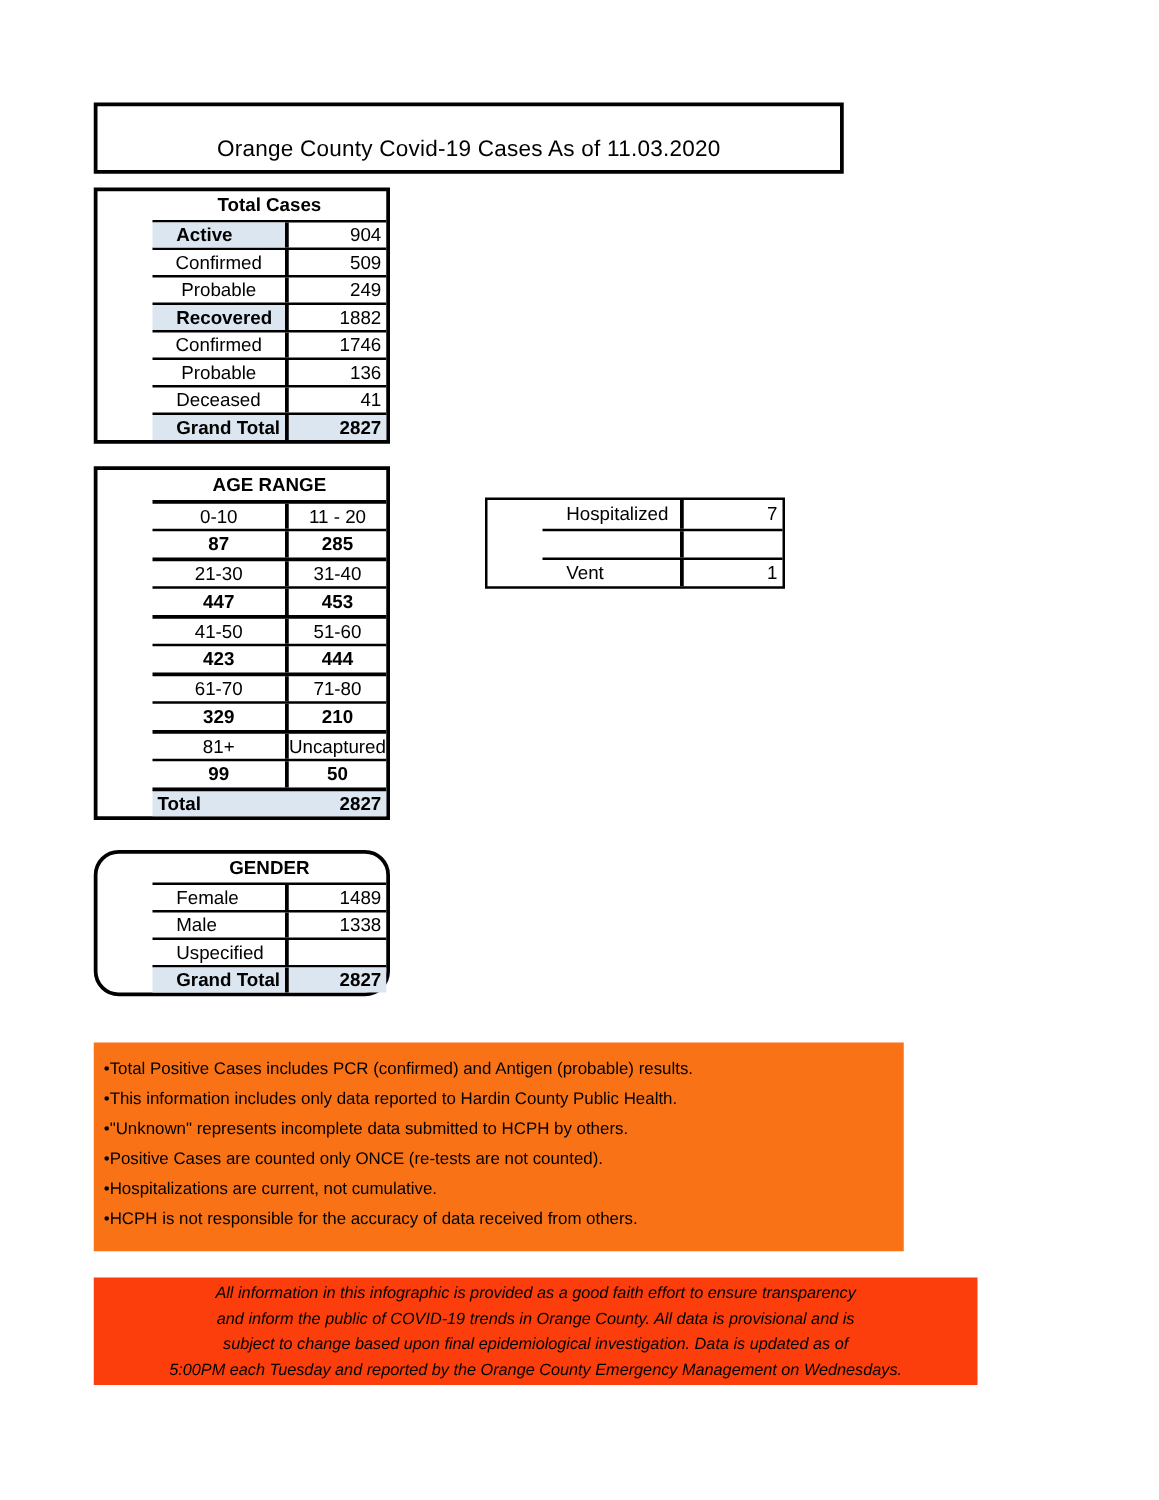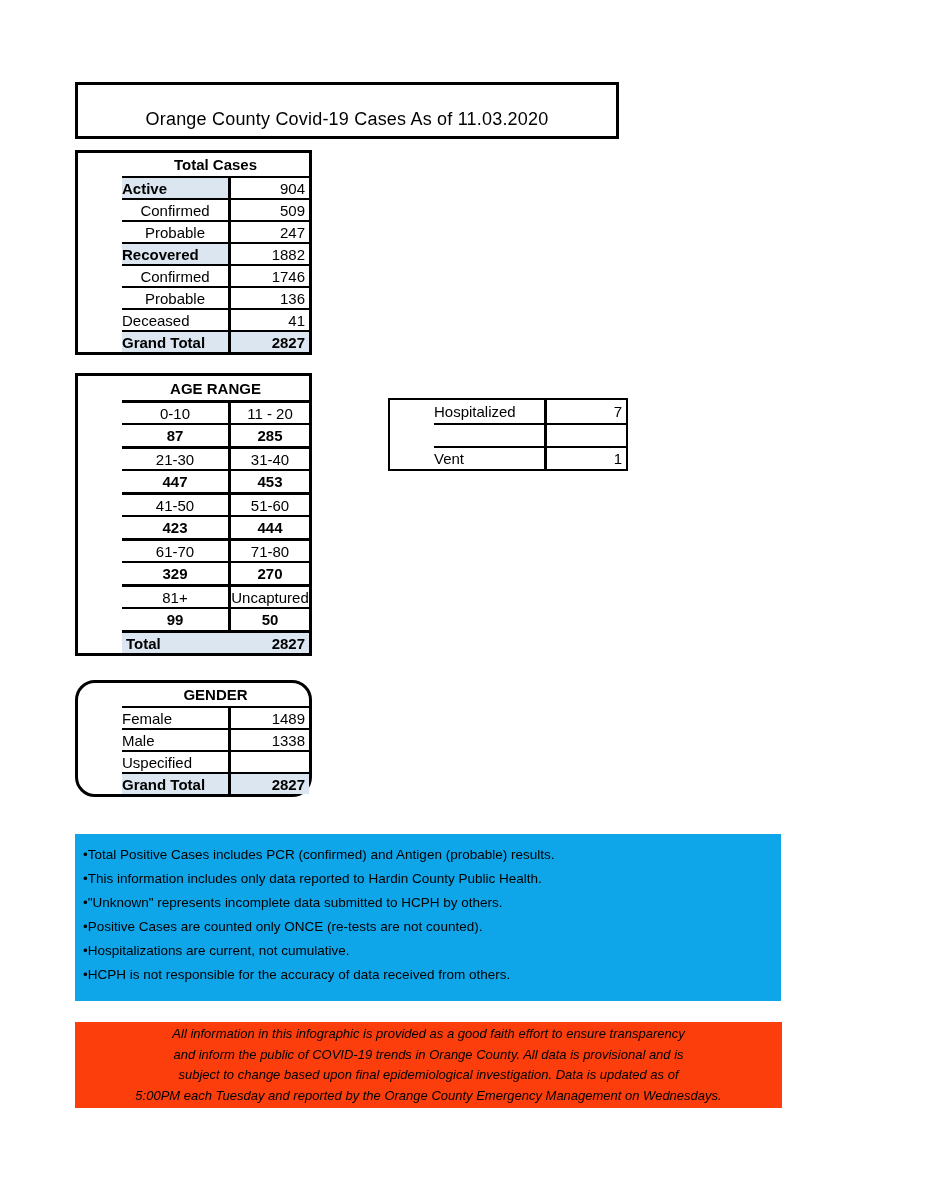--- a/index.html
+++ b/index.html
@@ -1,33 +1,33 @@
 <!DOCTYPE html>
 <html><head>
 <meta charset="utf-8">
 <style>
   * { margin:0; padding:0; box-sizing:border-box; }
   html,body { width:927px; height:1200px; background:#ffffff;
     font-family:"Liberation Sans", sans-serif; color:#000; }
   .page { position:relative; width:927px; height:1200px; background:#fff; overflow:hidden; }
 
   
-  .title-box { position:absolute; left:75px; top:82px; width:544px; height:57px;
+  .title-box { position:absolute; left:75px; top:82px; width:600px; height:57px;
     border:3px solid #000; display:flex; align-items:flex-end; justify-content:center;
     padding-bottom:6px; }
   .title-box span { font-size:18px; letter-spacing:0.2px; }
 
   
   .tbl { position:absolute; border:3px solid #000; background:#fff; font-size:15px; }
   .trow { display:flex; align-items:center; height:22px; border-top:2px solid #000;margin-left:44px; }
   .trow:first-child { border-top:none; }
   .trow.thick { border-top:3px solid #000; }
   .hdr { justify-content:center; font-weight:bold; height:23px; }
   .cell { height:100%; display:flex; align-items:center; overflow:hidden; }
-  .c-label { flex:0 0 106px; padding-left:0; }
+  .c-label { flex:0 0 106px; padding-left:19px; }
   .c-value { flex:1; justify-content:flex-end; padding-right:4px; border-left:3px solid #000; }
   .c-label.centered { justify-content:center; padding-left:0; }
   .bold { font-weight:bold; }
   .hl { background:#dce6f1; }
 
   
   .total-cases { left:75px; top:150px; width:237px; }
 
   
   .age-range { left:75px; top:373px; width:237px; }
@@ -42,22 +42,22 @@
   
   .hospital { left:388px; top:398px; width:240px; border-width:2px; }
   .hospital .trow { height:23px; }
   .hospital .c-label { flex:0 0 110px; }
 
   
   .gender { left:75px; top:680px; width:237px;border-radius:20px; }
   .gender .hdr { height:23px; }
 
   
-  .notes { position:absolute; left:75px; top:834px; width:706px; height:167px;
-    background:#0ea5e9; padding:9px 10px 0 8px; }
+  .notes { position:absolute; left:75px; top:834px; width:648px; height:167px;
+    background:#f97316; padding:9px 10px 0 8px; }
   .notes .note-line { font-size:13.5px; line-height:24px; height:24px; white-space:nowrap;
     font-weight:500; }
 
   
   .disclaimer { position:absolute; left:75px; top:1022px; width:707px; height:86px;
     background:#fb3e0b; display:flex; flex-direction:column; justify-content:center;
     align-items:center; padding:4px 10px; }
   .disclaimer .disc-line { font-size:13px; line-height:20.5px; font-style:italic;
     white-space:nowrap; text-align:center; }
 </style>
@@ -77,21 +77,21 @@
     <div class="trow">
       <div class="cell c-label bold hl">Active</div>
       <div class="cell c-value">904</div>
     </div>
     <div class="trow">
       <div class="cell c-label centered">Confirmed</div>
       <div class="cell c-value">509</div>
     </div>
     <div class="trow">
       <div class="cell c-label centered">Probable</div>
-      <div class="cell c-value">247</div>
+      <div class="cell c-value">249</div>
     </div>
     <div class="trow">
       <div class="cell c-label bold hl">Recovered</div>
       <div class="cell c-value">1882</div>
     </div>
     <div class="trow">
       <div class="cell c-label centered">Confirmed</div>
       <div class="cell c-value">1746</div>
     </div>
     <div class="trow">
@@ -135,21 +135,21 @@
     <div class="trow">
       <div class="cell c-half bold">423</div>
       <div class="cell c-half2 bold">444</div>
     </div>
     <div class="trow thick">
       <div class="cell c-half">61-70</div>
       <div class="cell c-half2">71-80</div>
     </div>
     <div class="trow">
       <div class="cell c-half bold">329</div>
-      <div class="cell c-half2 bold">270</div>
+      <div class="cell c-half2 bold">210</div>
     </div>
     <div class="trow thick">
       <div class="cell c-half">81+</div>
       <div class="cell c-half2">Uncaptured</div>
     </div>
     <div class="trow">
       <div class="cell c-half bold">99</div>
       <div class="cell c-half2 bold">50</div>
     </div>
     <div class="trow thick total-row hl">

